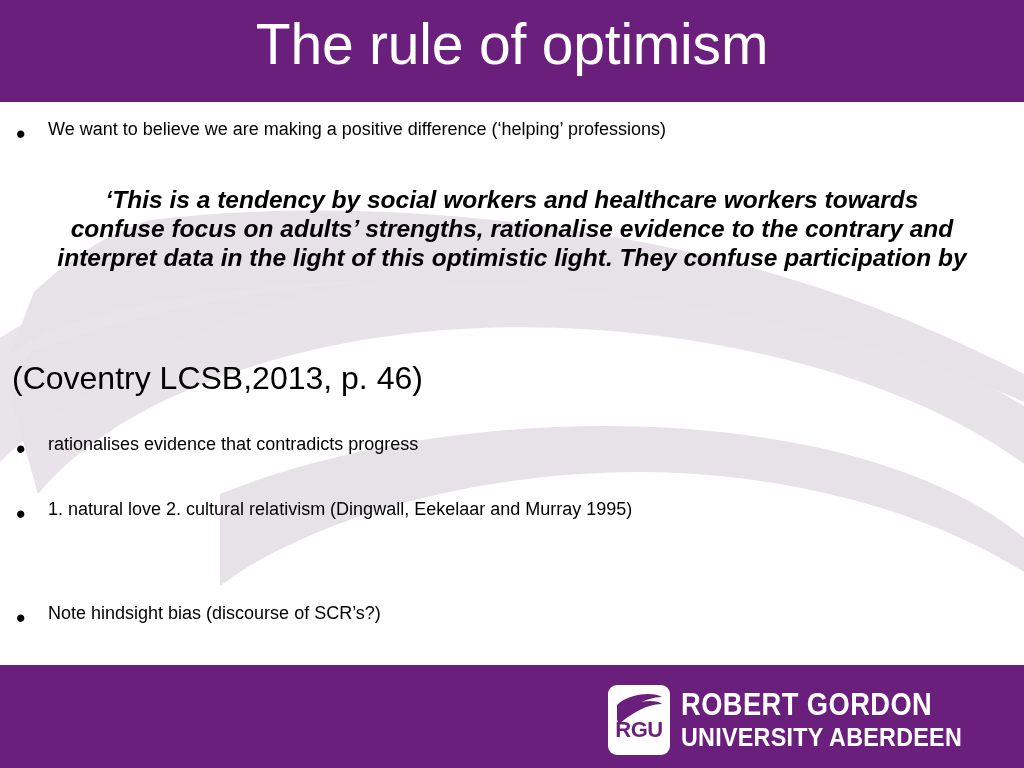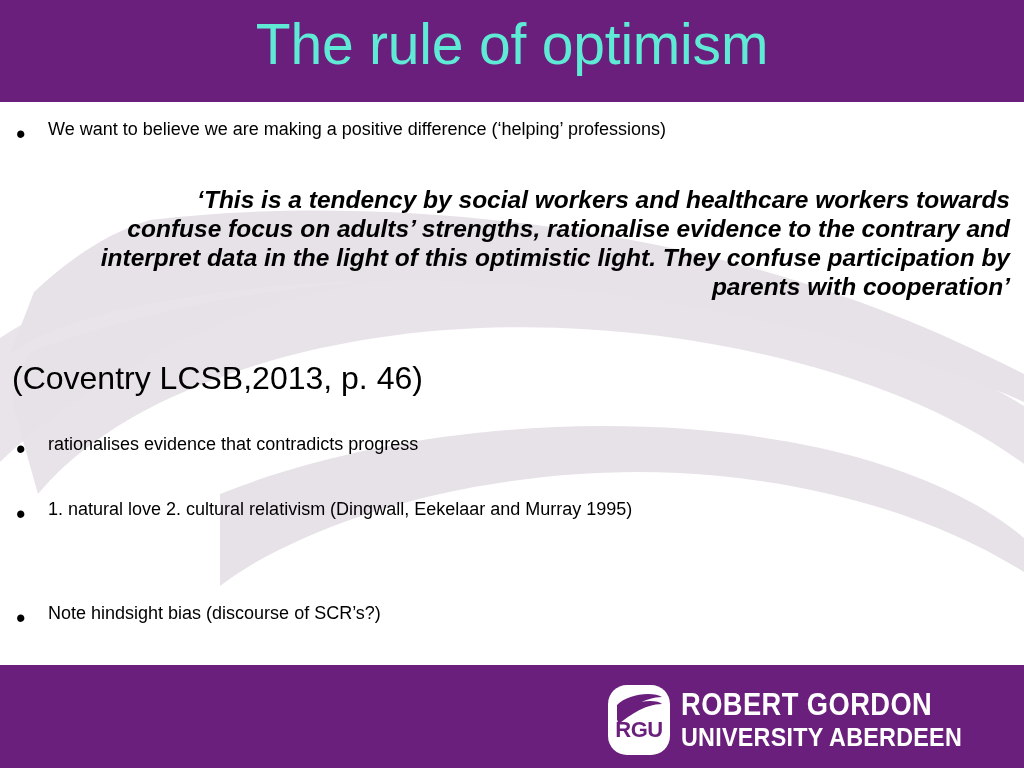--- a/index.html
+++ b/index.html
@@ -35,21 +35,21 @@
     background: #6B1F7C;
     z-index: 5;
   }
 
   .title-text {
     position: absolute;
     left: 0;
     right: 0;
     top: 12px;
     text-align: center;
-    color: #5eead4;
+    color: #ffffff;
     font-size: 57px;
     font-weight: 400;
     line-height: 1.15;
     letter-spacing: -0.2px;
     font-family: "Liberation Sans", "DejaVu Sans", sans-serif;
   }
 
   
   .watermark {
     position: absolute;
@@ -100,21 +100,21 @@
   #bullet-0  { top: 16px; }
   #bullet-1  { top: 331px; }
   #bullet-2  { top: 396px; }
   #bullet-3  { top: 500px; }
 
   .quote-block {
     position: absolute;
     top: 84px;
     left: 14px;
     width: 996px;
-    text-align: right;
+    text-align: center;
     font-size: 24.5px;
     line-height: 1.18;
     font-weight: bold;
     font-style: italic;
     color: #000000;
     font-family: "Liberation Sans", "DejaVu Sans", sans-serif;
   }
 
   .quote-block .q-line { display: block; white-space: nowrap; }
 
@@ -145,21 +145,21 @@
     top: 20px;
     display: flex;
     align-items: center;
     gap: 11px;
   }
 
   .logo-mark {
     width: 62px;
     height: 70px;
     background: #ffffff;
-    border-radius: 19px;
+    border-radius: 9px;
     position: relative;
     flex: 0 0 auto;
   }
 
   .logo-mark svg { position: absolute; left: 0; top: 0; }
 
   .logo-words {
     display: flex;
     flex-direction: column;
     justify-content: space-between;
@@ -206,21 +206,20 @@
 
     <div class="bullet-row" id="bullet-0">
       <span class="bullet-mark">•</span>
       <span class="bullet-text">We want to believe we are making a positive difference (‘helping’ professions)</span>
     </div>
 
     <div class="quote-block">
       <span class="q-line">‘This is a tendency by social workers and healthcare workers towards</span>
       <span class="q-line">confuse focus on adults’ strengths, rationalise evidence to the contrary and</span>
       <span class="q-line">interpret data in the light of this optimistic light. They confuse participation by</span>
-      <span class="q-line">parents with cooperation’</span>
     </div>
 
     <div class="citation">(Coventry LCSB,2013, p. 46)</div>
 
     <div class="bullet-row" id="bullet-1">
       <span class="bullet-mark">•</span>
       <span class="bullet-text">rationalises evidence that contradicts progress</span>
     </div>
 
     <div class="bullet-row" id="bullet-2">

